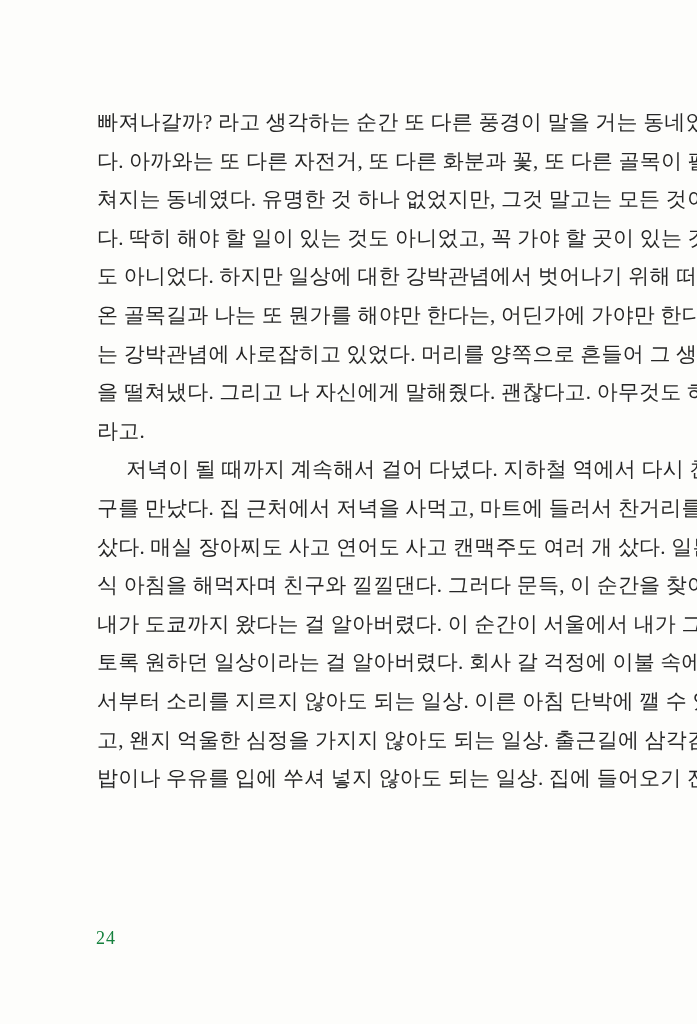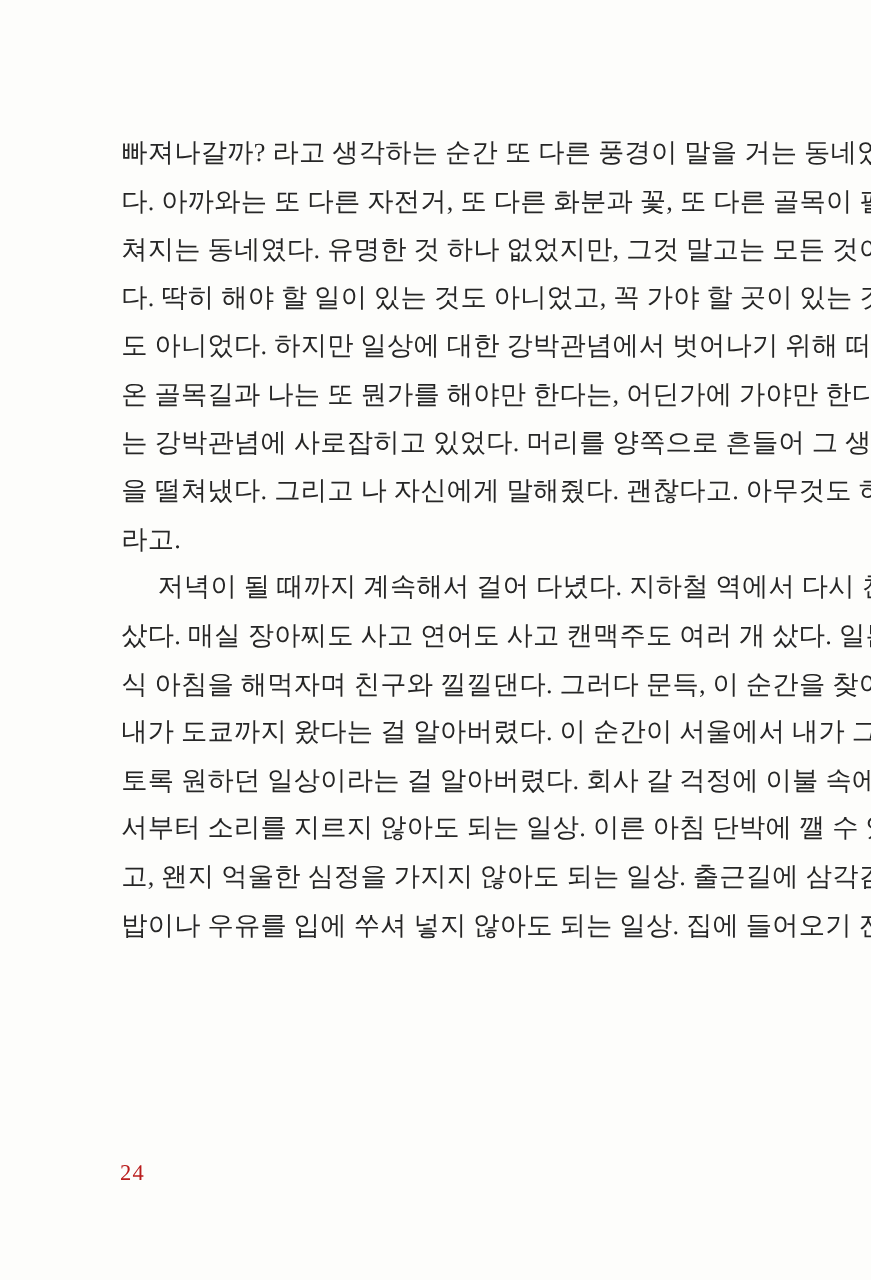--- a/index.html
+++ b/index.html
@@ -41,21 +41,21 @@
   }
   .line.para-start {
     text-indent: 29px;
   }
   .page-number {
     position: absolute;
     left: 96px;
     top: 926px;
     font-size: 18px;
     line-height: 24px;
-    color: #b91c1c;
+    color: #15803d;
     letter-spacing: 1px;
   }
 </style>
 </head>
 <body>
 
 <div class="book-page">
 
   <div class="text-block">
 
@@ -63,20 +63,21 @@
     <div class="line">다. 아까와는 또 다른 자전거, 또 다른 화분과 꽃, 또 다른 골목이 펼</div>
     <div class="line">쳐지는 동네였다. 유명한 것 하나 없었지만, 그것 말고는 모든 것이</div>
     <div class="line">다. 딱히 해야 할 일이 있는 것도 아니었고, 꼭 가야 할 곳이 있는 것</div>
     <div class="line">도 아니었다. 하지만 일상에 대한 강박관념에서 벗어나기 위해 떠나</div>
     <div class="line">온 골목길과 나는 또 뭔가를 해야만 한다는, 어딘가에 가야만 한다</div>
     <div class="line">는 강박관념에 사로잡히고 있었다. 머리를 양쪽으로 흔들어 그 생각</div>
     <div class="line">을 떨쳐냈다. 그리고 나 자신에게 말해줬다. 괜찮다고. 아무것도 하</div>
     <div class="line para-end">라고.</div>
 
     <div class="line para-start">저녁이 될 때까지 계속해서 걸어 다녔다. 지하철 역에서 다시 친</div>
+    <div class="line">구를 만났다. 집 근처에서 저녁을 사먹고, 마트에 들러서 찬거리를</div>
     <div class="line">샀다. 매실 장아찌도 사고 연어도 사고 캔맥주도 여러 개 샀다. 일본</div>
     <div class="line">식 아침을 해먹자며 친구와 낄낄댄다. 그러다 문득, 이 순간을 찾아</div>
     <div class="line">내가 도쿄까지 왔다는 걸 알아버렸다. 이 순간이 서울에서 내가 그</div>
     <div class="line">토록 원하던 일상이라는 걸 알아버렸다. 회사 갈 걱정에 이불 속에</div>
     <div class="line">서부터 소리를 지르지 않아도 되는 일상. 이른 아침 단박에 깰 수 있</div>
     <div class="line">고, 왠지 억울한 심정을 가지지 않아도 되는 일상. 출근길에 삼각김</div>
     <div class="line">밥이나 우유를 입에 쑤셔 넣지 않아도 되는 일상. 집에 들어오기 전</div>
   </div>
 
   <div class="page-number">24</div>

